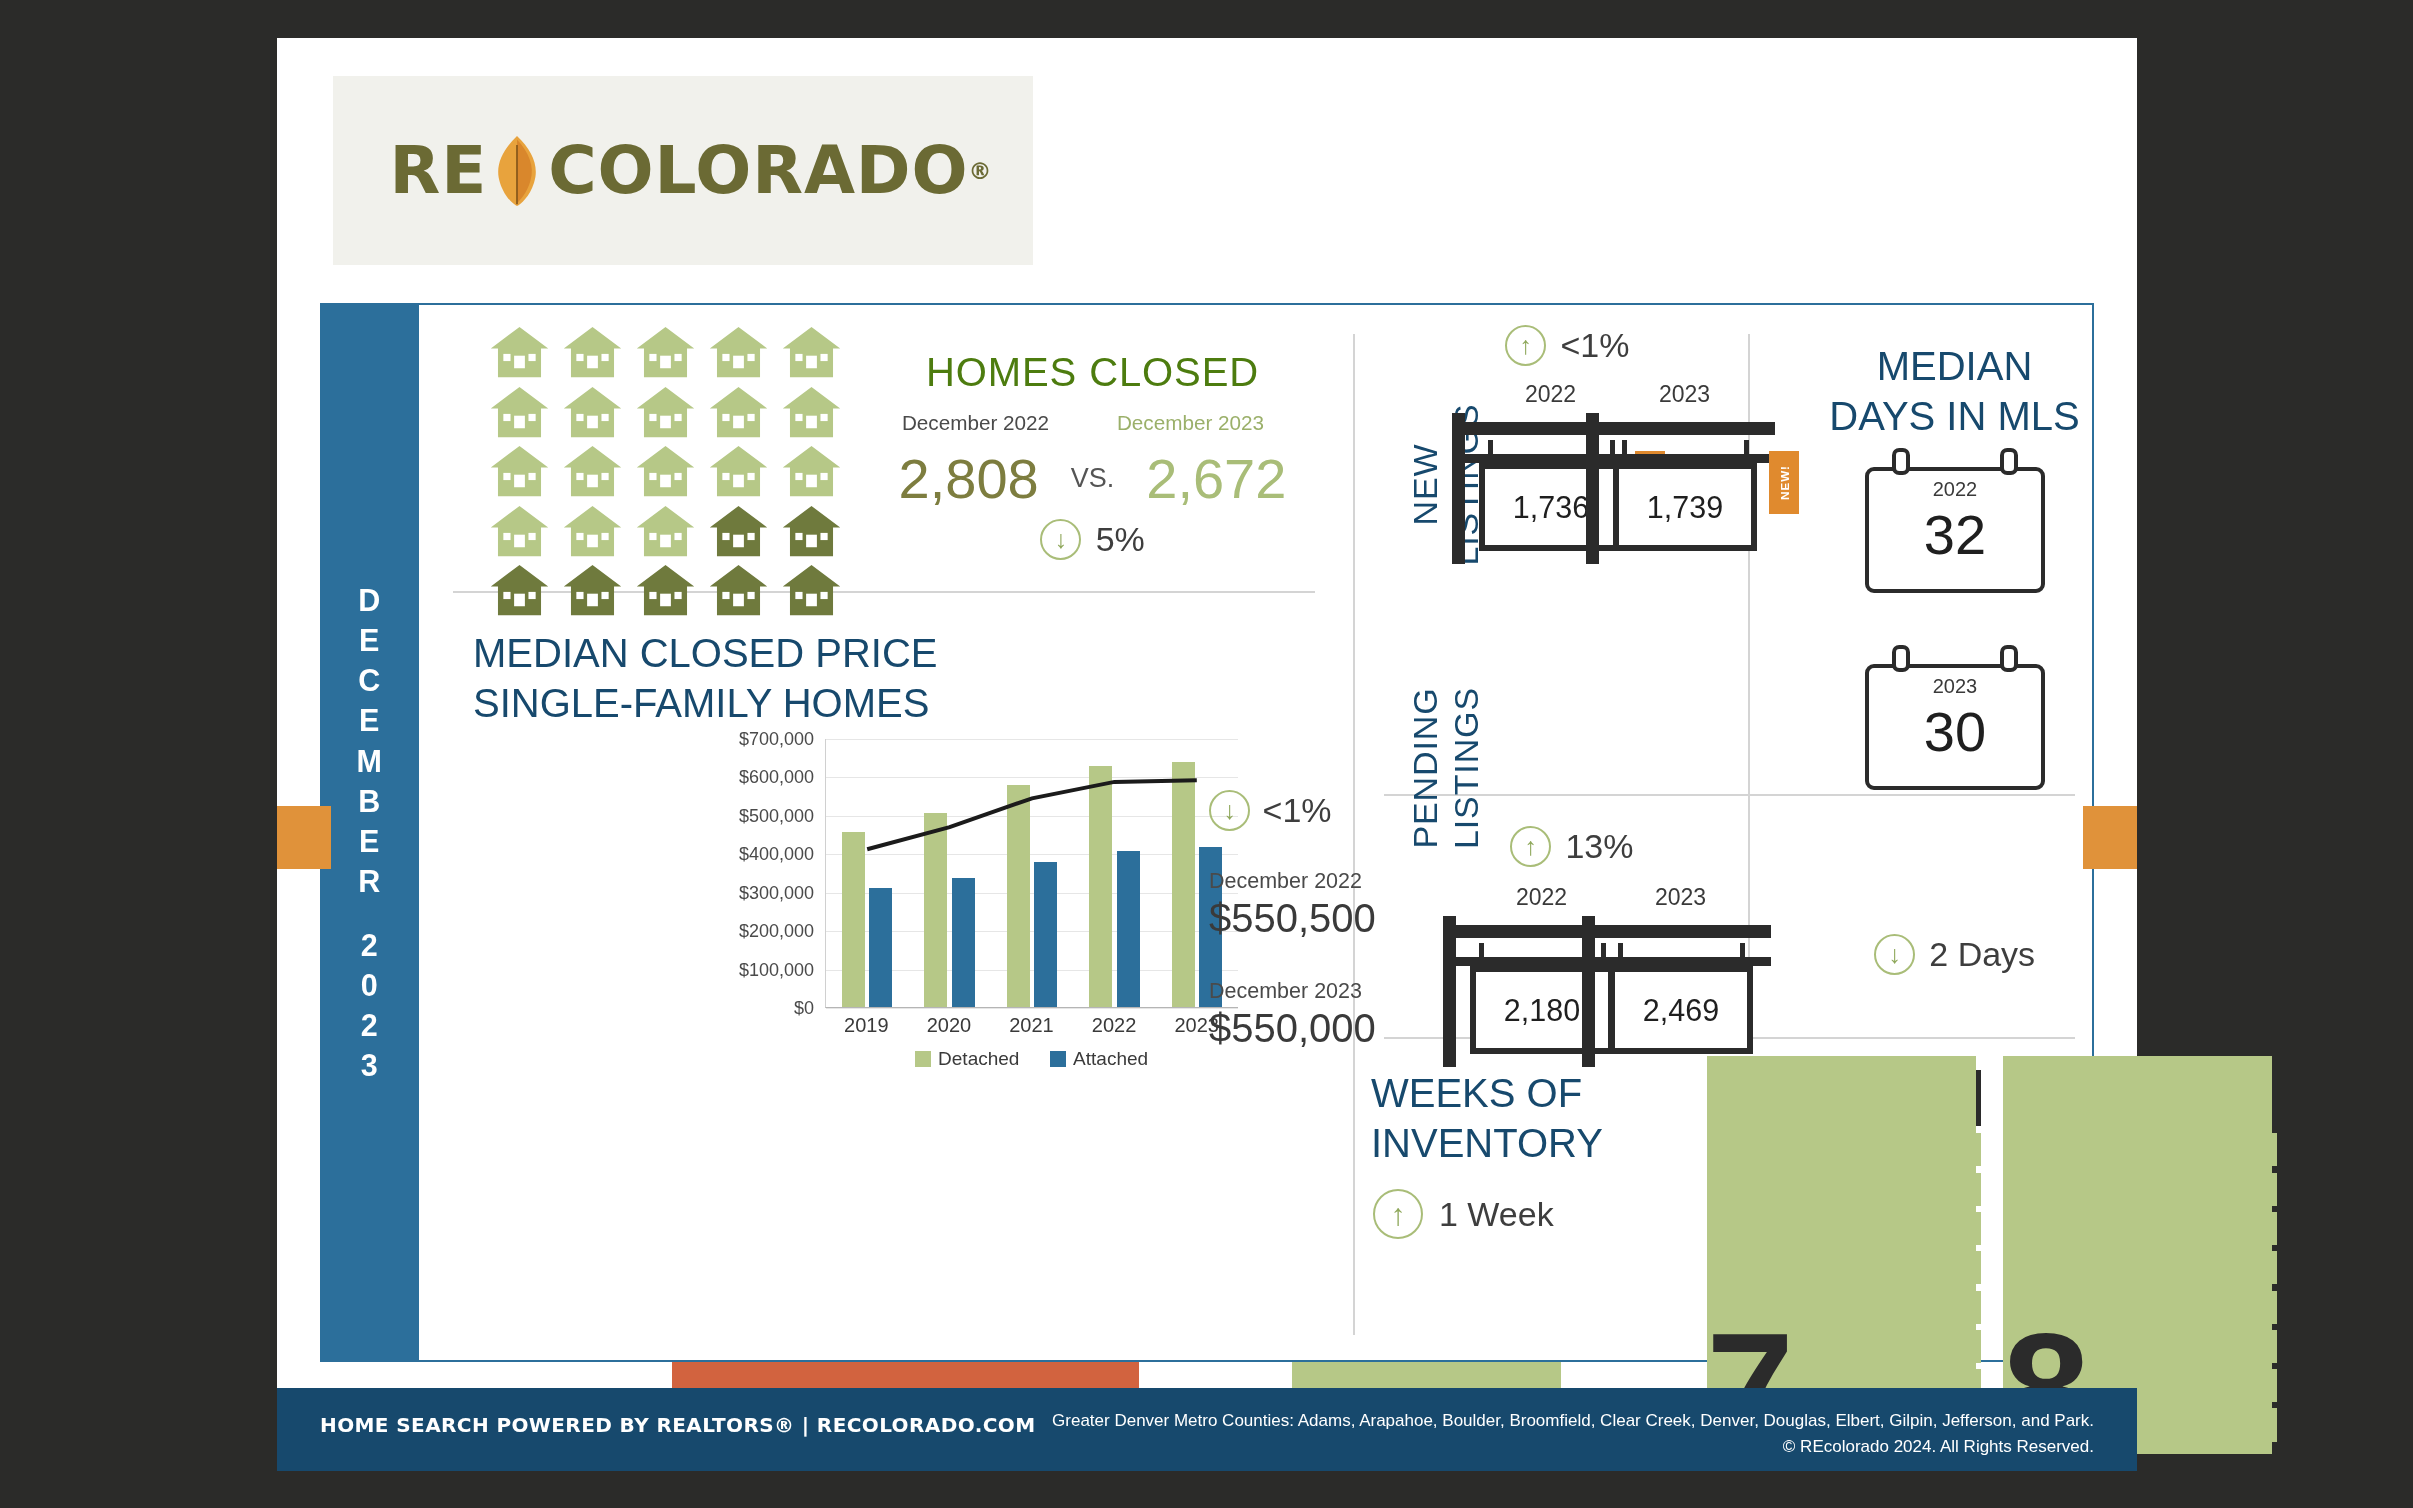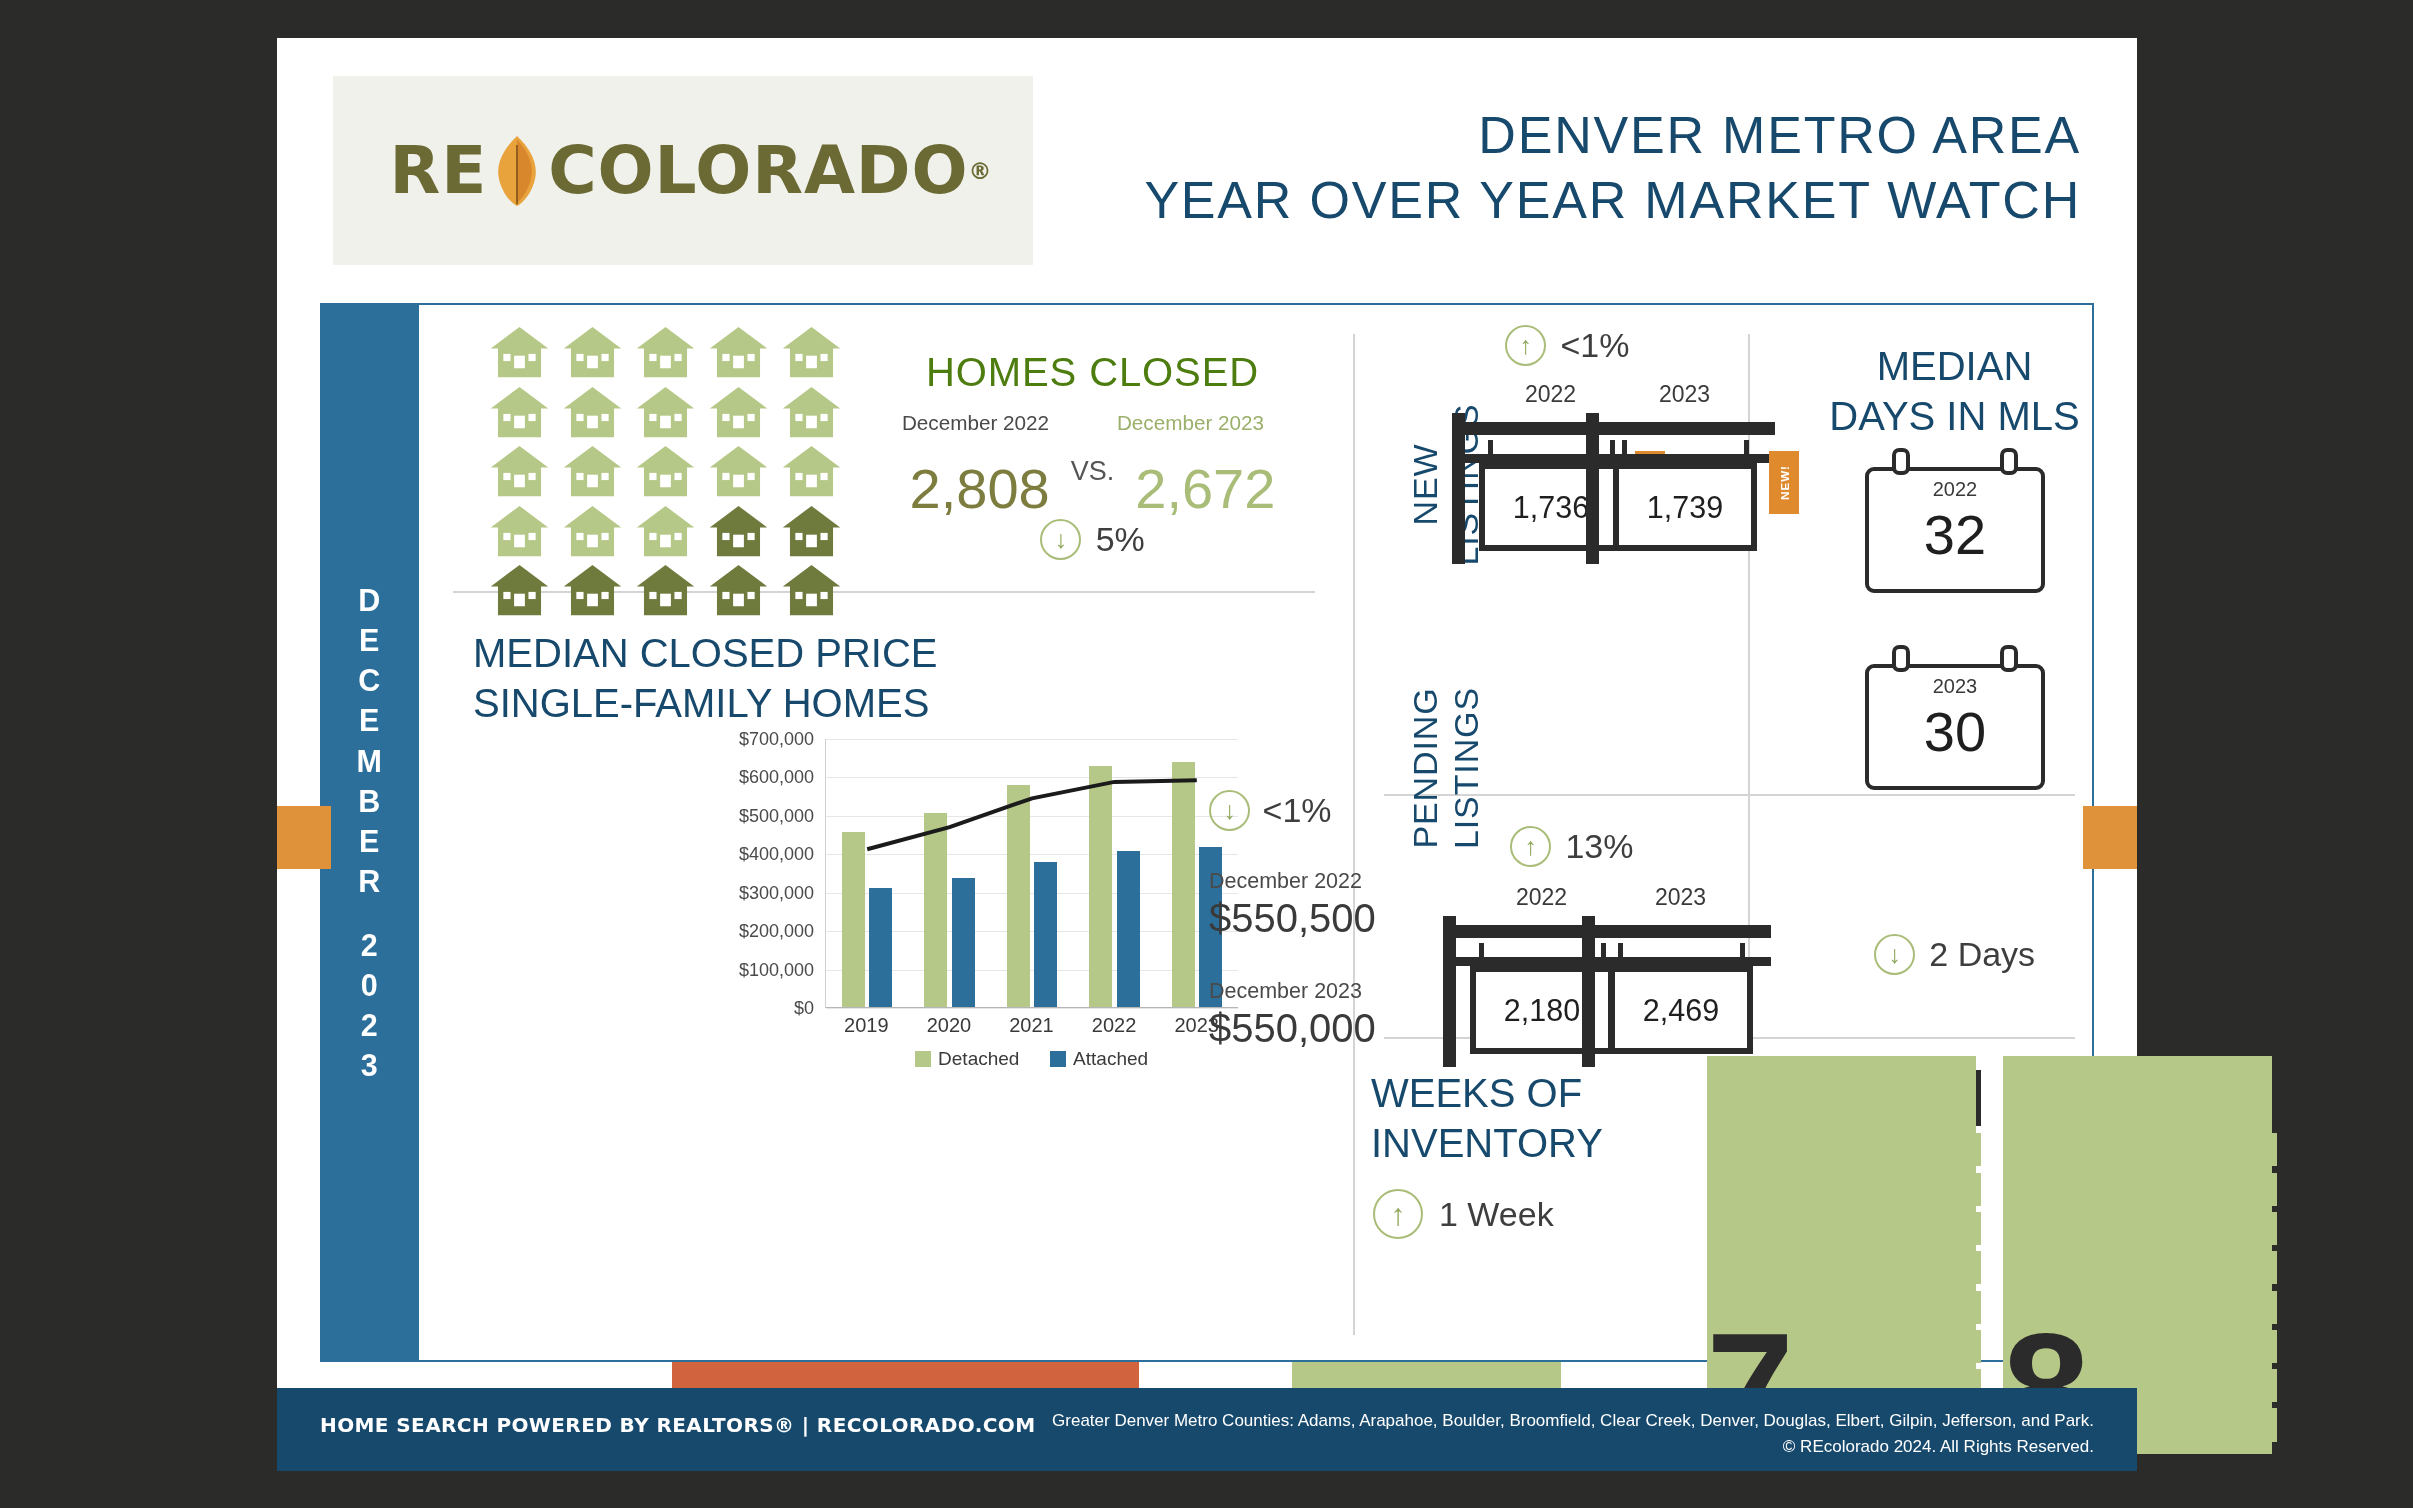--- a/index.html
+++ b/index.html
@@ -80,22 +80,22 @@
   .hc-title {
     position:absolute; left:440px; top:45px; width:467px; text-align:center;
     font-size:40px; color:#4d7c0f; letter-spacing:0.9px;
   }
   .hc-sub {
     position:absolute; top:106px; font-size:20.7px;
   }
   .hc-sub.left  { left:449px; width:215px; text-align:center; color:#4a4a4a; }
   .hc-sub.right { left:664px; width:215px; text-align:center; color:#9bb06a; }
   .hc-vals {
-    position:absolute; left:440px; top:151px; width:467px;
-    display:flex; align-items:flex-start; justify-content:center; gap:21px;
+    position:absolute; left:440px; top:141px; width:467px;
+    display:flex; align-items:center; justify-content:center; gap:32px;
   }
   .hc-vals .v1 { font-size:56px; color:#7d7d3f; }
   .hc-vals .vs { font-size:27px; color:#555; }
   .hc-vals .v2 { font-size:56px; color:#a9bd78; }
   .hc-change {
     position:absolute; left:440px; top:214px; width:467px;
     display:flex; align-items:center; justify-content:center; gap:14.4px;
     font-size:34px; color:#3e3e3e;
   }
 
@@ -256,24 +256,20 @@
           <path d="M29 2 C46 18 54 36 48 54 C43 70 33 78 29 80 C25 78 15 70 10 54 C4 36 12 18 29 2 Z" fill="#e8a33d"></path>
           <path d="M29 6 C42 20 49 36 44 52 C40 66 32 74 29 77 Z" fill="#d9872c"></path>
           <path d="M29 12 L29 78" stroke="#8a5a1b" stroke-width="2" fill="none"></path>
         </svg>
       </span>
       <span>COLORADO</span>
       <span class="logo-reg">®</span>
     </div>
   </div>
 
-  <div class="title-block">
-    <div class="title-line">DENVER METRO AREA</div>
-    <div class="title-line">YEAR OVER YEAR MARKET WATCH</div>
-  </div>
 
   <div class="card">
 
     <div class="side-bar">
       <div class="word" id="sb-month">
           <div>D</div>
           <div>E</div>
           <div>C</div>
           <div>E</div>
           <div>M</div>

